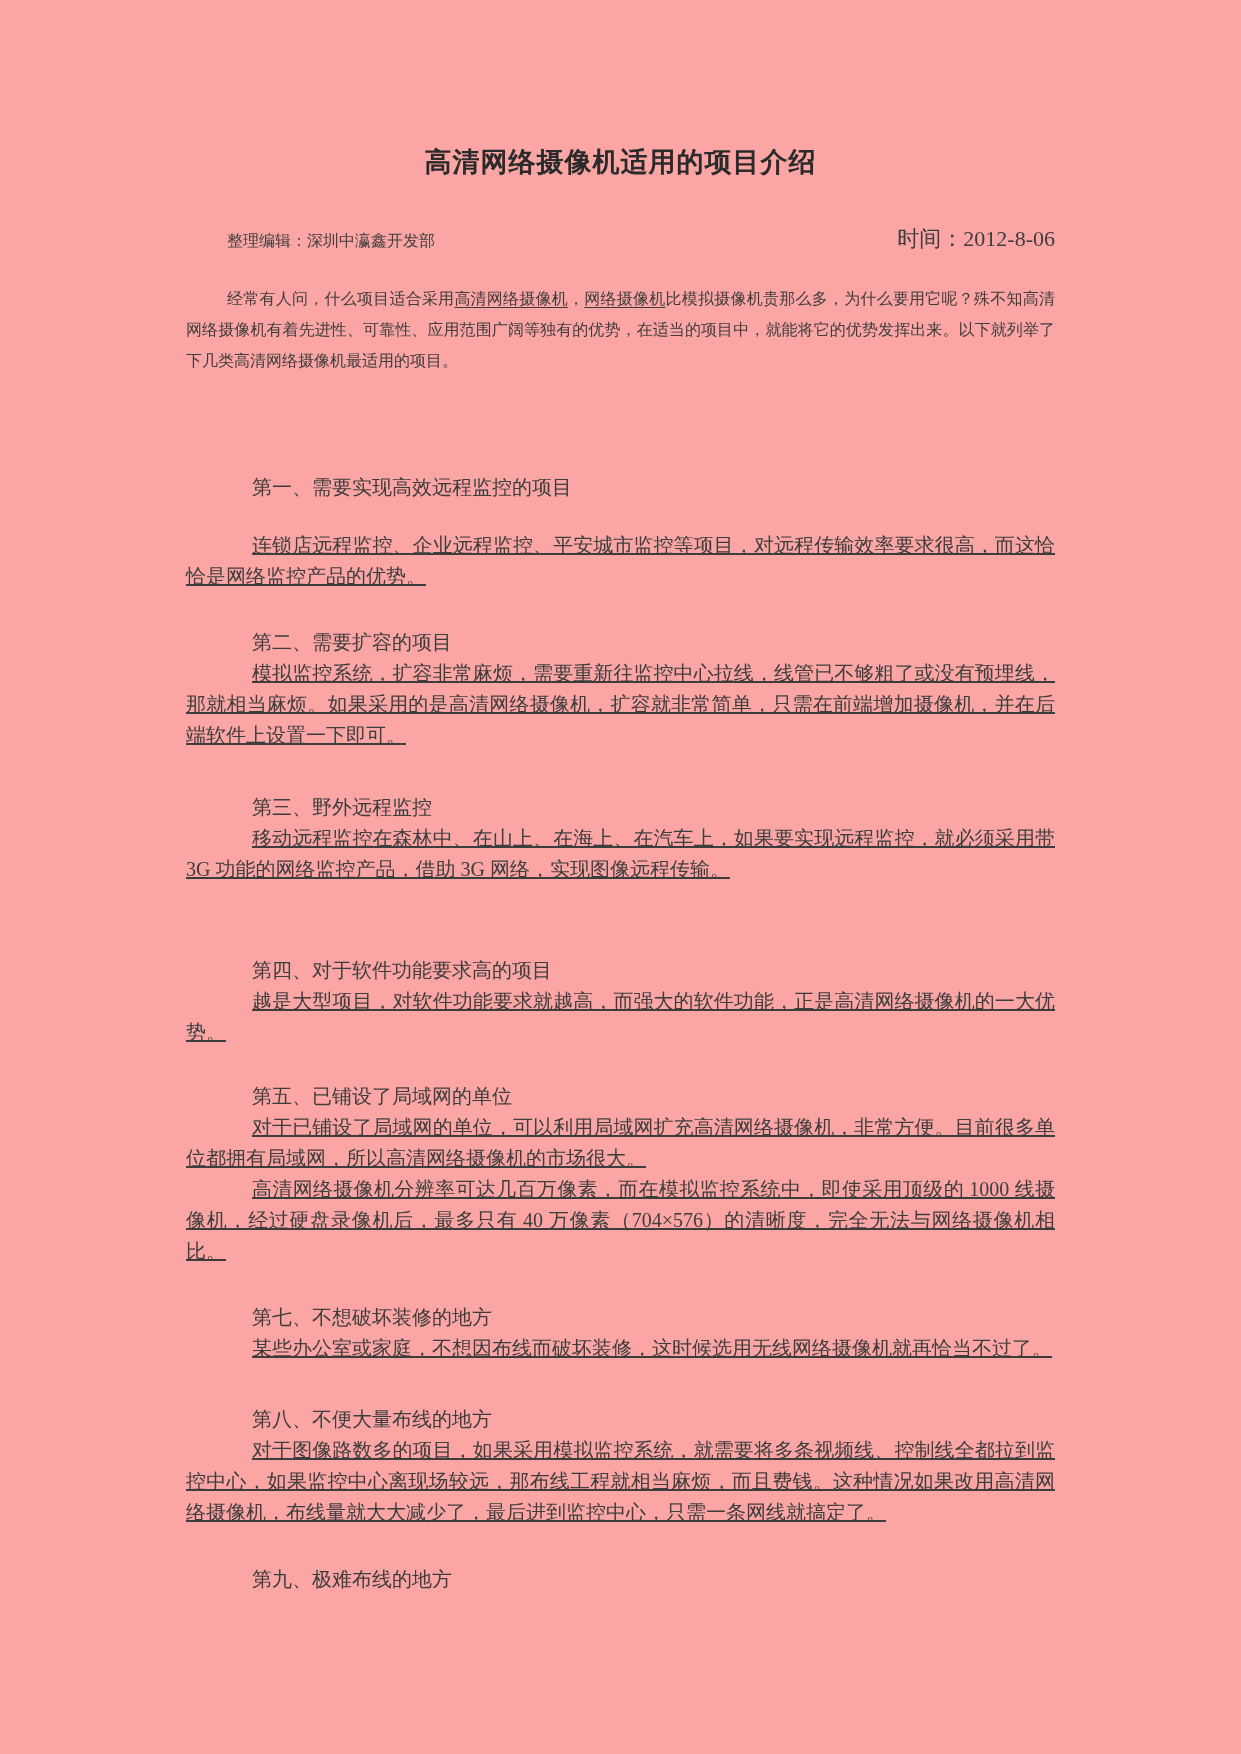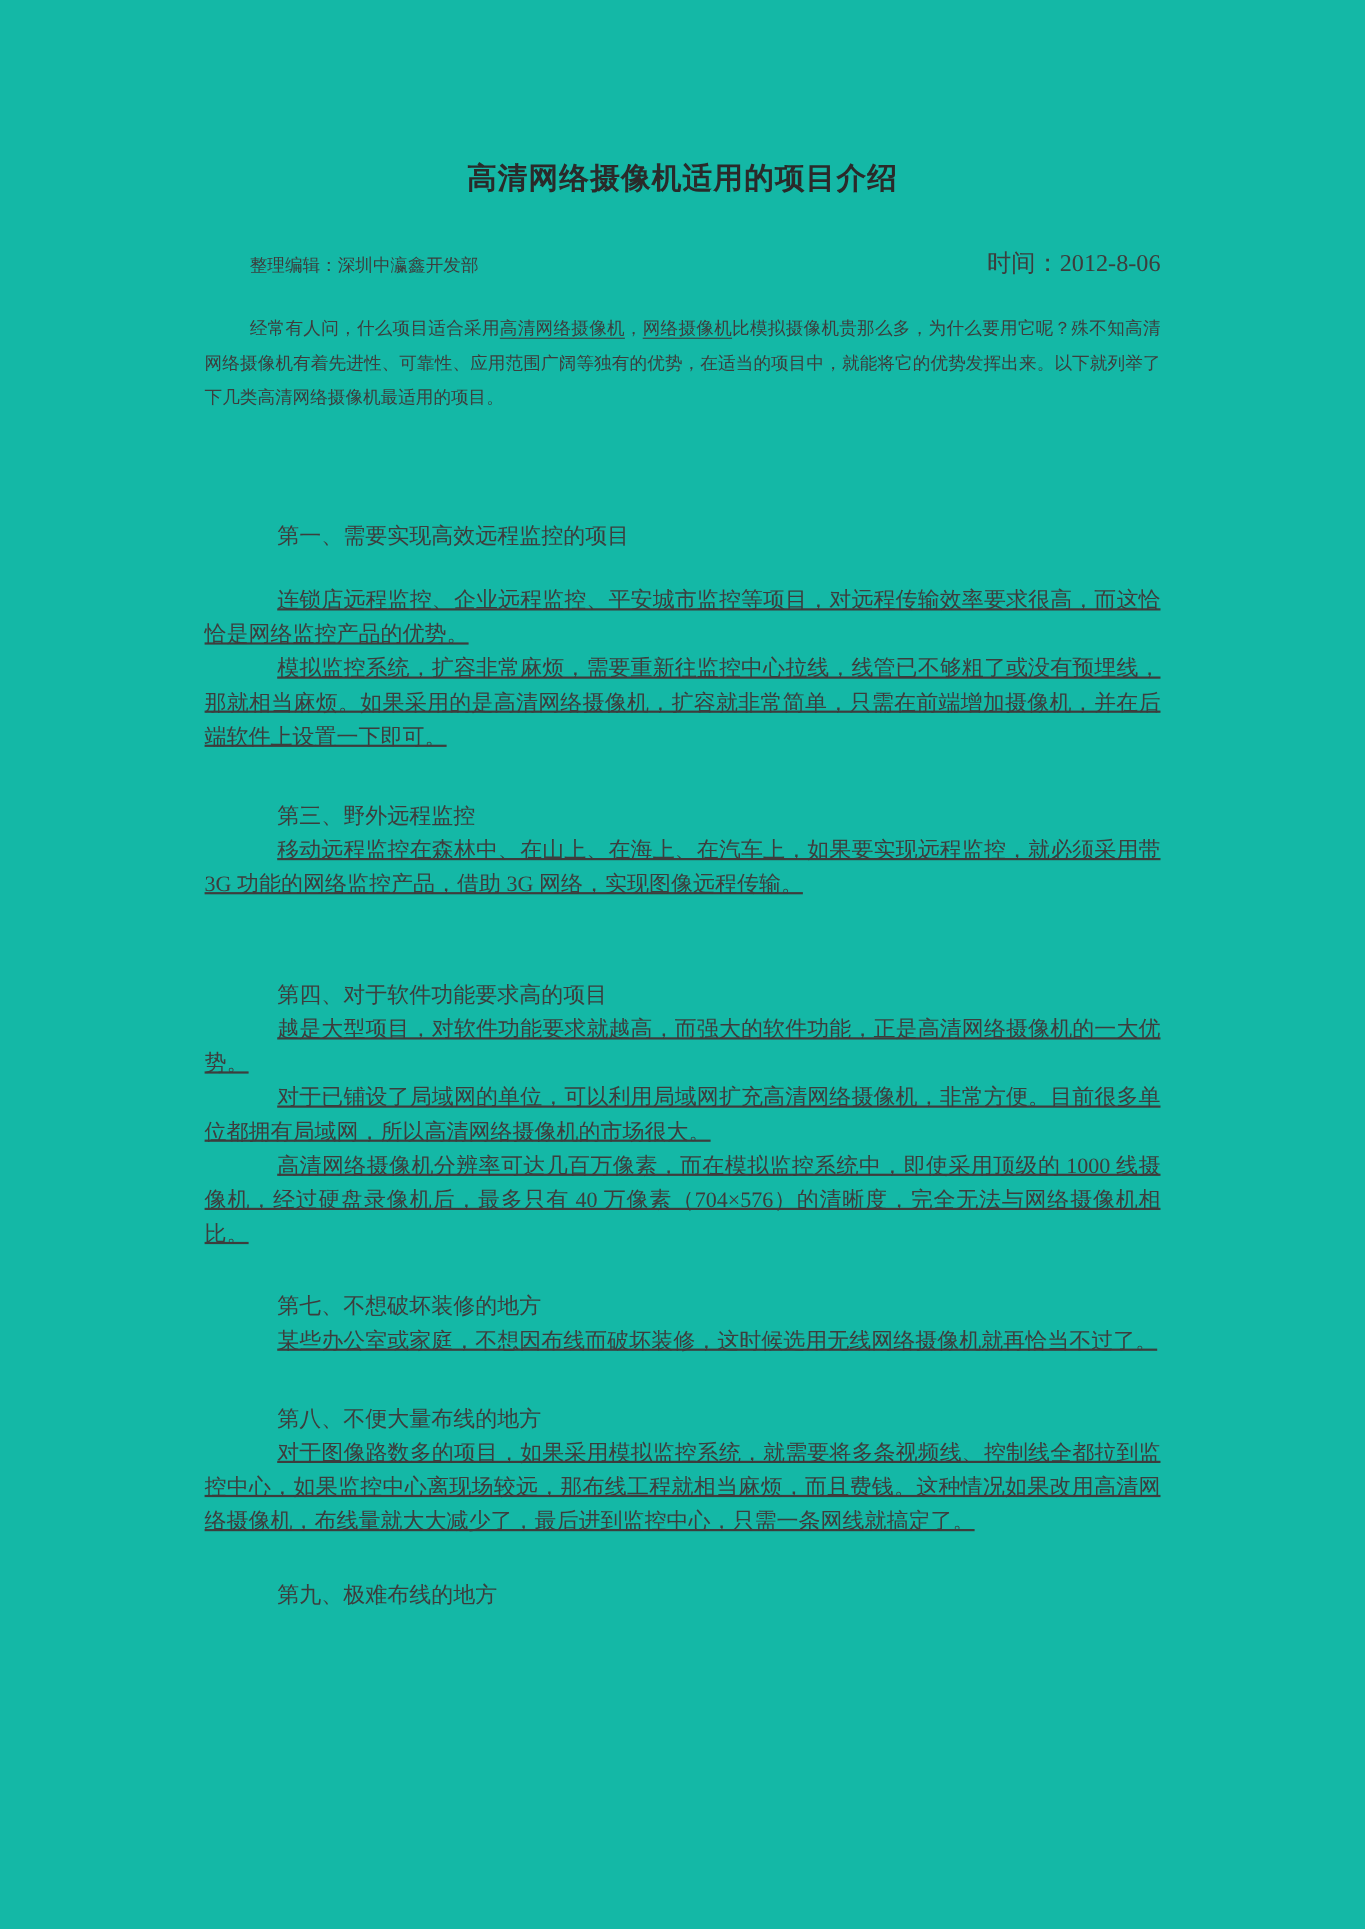--- a/index.html
+++ b/index.html
@@ -4,21 +4,21 @@
 <style>
   html, body {
     margin: 0;
     padding: 0;
     background: #ffffff;
   }
   .page {
     position: relative;
     width: 1241px;
     height: 1754px;
-    background: #14b8a6;
+    background: #fca5a5;
     box-sizing: border-box;
     padding: 142px 186px 0 186px;
     overflow: hidden;
     font-family: "Liberation Serif", "DejaVu Serif", serif;
     color: #3d3d3d;
   }
   .doc-title {
     text-align: center;
     font-size: 27px;
     line-height: 40px;
@@ -92,34 +92,36 @@
   </div>
 
   <p class="intro"><span>经常有人问，什么项目适合采用</span><span class="doc-link">高清网络摄像机</span><span>，</span><span class="doc-link">网络摄像机</span><span>比模拟摄像机贵那么多，为什么要用它呢？殊不知高清网络摄像机有着先进性、可靠性、应用范围广阔等独有的优势，在适当的项目中，就能将它的优势发挥出来。以下就列举了下几类高清网络摄像机最适用的项目。</span></p>
 
   <div class="section sec1">
     <div class="section-heading">第一、需要实现高效远程监控的项目</div>
     <p class="section-body">连锁店远程监控、企业远程监控、平安城市监控等项目，对远程传输效率要求很高，而这恰恰是网络监控产品的优势。</p>
   </div>
 
   <div class="section sec2">
+    <div class="section-heading">第二、需要扩容的项目</div>
     <p class="section-body">模拟监控系统，扩容非常麻烦，需要重新往监控中心拉线，线管已不够粗了或没有预埋线，那就相当麻烦。如果采用的是高清网络摄像机，扩容就非常简单，只需在前端增加摄像机，并在后端软件上设置一下即可。</p>
   </div>
 
   <div class="section sec3">
     <div class="section-heading">第三、野外远程监控</div>
     <p class="section-body">移动远程监控在森林中、在山上、在海上、在汽车上，如果要实现远程监控，就必须采用带 3G 功能的网络监控产品，借助 3G 网络，实现图像远程传输。</p>
   </div>
 
   <div class="section sec4">
     <div class="section-heading">第四、对于软件功能要求高的项目</div>
     <p class="section-body">越是大型项目，对软件功能要求就越高，而强大的软件功能，正是高清网络摄像机的一大优势。</p>
   </div>
 
   <div class="section sec5">
+    <div class="section-heading">第五、已铺设了局域网的单位</div>
     <p class="section-body">对于已铺设了局域网的单位，可以利用局域网扩充高清网络摄像机，非常方便。目前很多单位都拥有局域网，所以高清网络摄像机的市场很大。</p>
   </div>
 
   <div class="section sec6">
     <p class="section-body">高清网络摄像机分辨率可达几百万像素，而在模拟监控系统中，即使采用顶级的 1000 线摄像机，经过硬盘录像机后，最多只有 40 万像素（704×576）的清晰度，完全无法与网络摄像机相比。</p>
   </div>
 
   <div class="section sec7">
     <div class="section-heading">第七、不想破坏装修的地方</div>
     <p class="section-body">某些办公室或家庭，不想因布线而破坏装修，这时候选用无线网络摄像机就再恰当不过了。</p>

